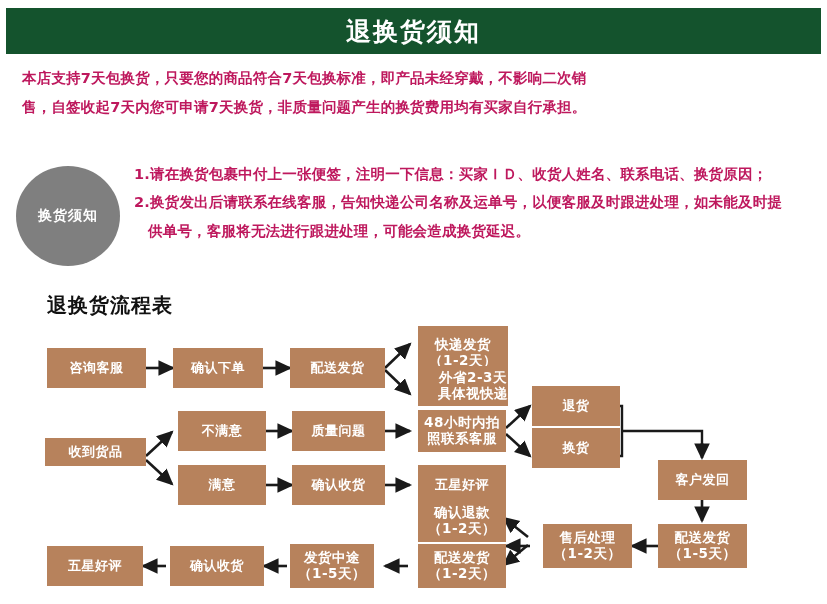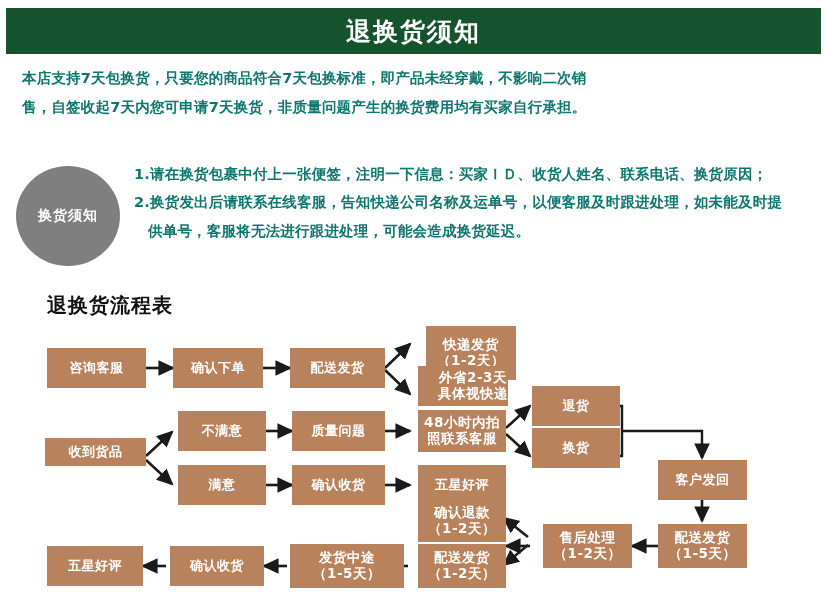--- a/index.html
+++ b/index.html
@@ -26,21 +26,21 @@
   .notice{position:absolute;display:flex;align-items:flex-start;}
   .badge{
     flex:0 0 auto;
     background:#7f7f7f;
     color:#ffffff;
     border-radius:50%;
     display:flex;align-items:center;justify-content:center;
     font-size:14px;font-weight:bold;letter-spacing:1px;
   }
   .notice-body{
-    font-size:14.5px;color:#0f766e;font-weight:bold;
+    font-size:14.5px;color:#be185d;font-weight:bold;
     line-height:2.0;
     letter-spacing:0.2px;
   }
   .notice-body p{margin:0;}
   .indent{padding-left:14px;}
 
   #notice-exchange{left:22px;top:64px;width:790px;}
   #notice-exchange .badge{width:97px;height:92px;margin-right:20px;margin-top:4px;}
   #notice-exchange .notice-body{width:660px;}
 
@@ -147,21 +147,21 @@
 
   <div class="node" style="left:47px;top:30px;width:99px;height:40px;">
     <span>咨询客服</span>
   </div>
   <div class="node" style="left:173px;top:30px;width:90px;height:40px;">
     <span>确认下单</span>
   </div>
   <div class="node" style="left:290px;top:30px;width:95px;height:40px;">
     <span>配送发货</span>
   </div>
-  <div class="node small" style="left:418px;top:8px;width:90px;height:54px;margin-left:8px;">
+  <div class="node small" style="left:418px;top:8px;width:90px;height:54px;">
     <span>快递发货</span>
     <span class="l2">（1-2天）</span>
   </div>
   <div class="node small" style="left:418px;top:48px;width:90px;height:40px;padding-left:20px;">
     <span>外省2-3天</span>
     <span class="l2">具体视快递</span>
   </div>
 
   <div class="node" style="left:45px;top:120px;width:101px;height:28px;align-items:center;">
     <span>收到货品</span>
@@ -204,21 +204,21 @@
     <span class="l2">（1-2天）</span>
   </div>
   <div class="node small" style="left:418px;top:182px;width:88px;height:42px;">
     <span>确认退款</span>
     <span class="l2">（1-2天）</span>
   </div>
   <div class="node small" style="left:418px;top:226px;width:88px;height:44px;">
     <span>配送发货</span>
     <span class="l2">（1-2天）</span>
   </div>
-  <div class="node small" style="left:290px;top:226px;width:114px;height:44px;">
+  <div class="node small" style="left:290px;top:226px;width:84px;height:44px;">
     <span>发货中途</span>
     <span class="l2">（1-5天）</span>
   </div>
   <div class="node" style="left:170px;top:228px;width:94px;height:40px;">
     <span>确认收货</span>
   </div>
   <div class="node" style="left:47px;top:228px;width:96px;height:40px;">
     <span>五星好评</span>
   </div>
 

